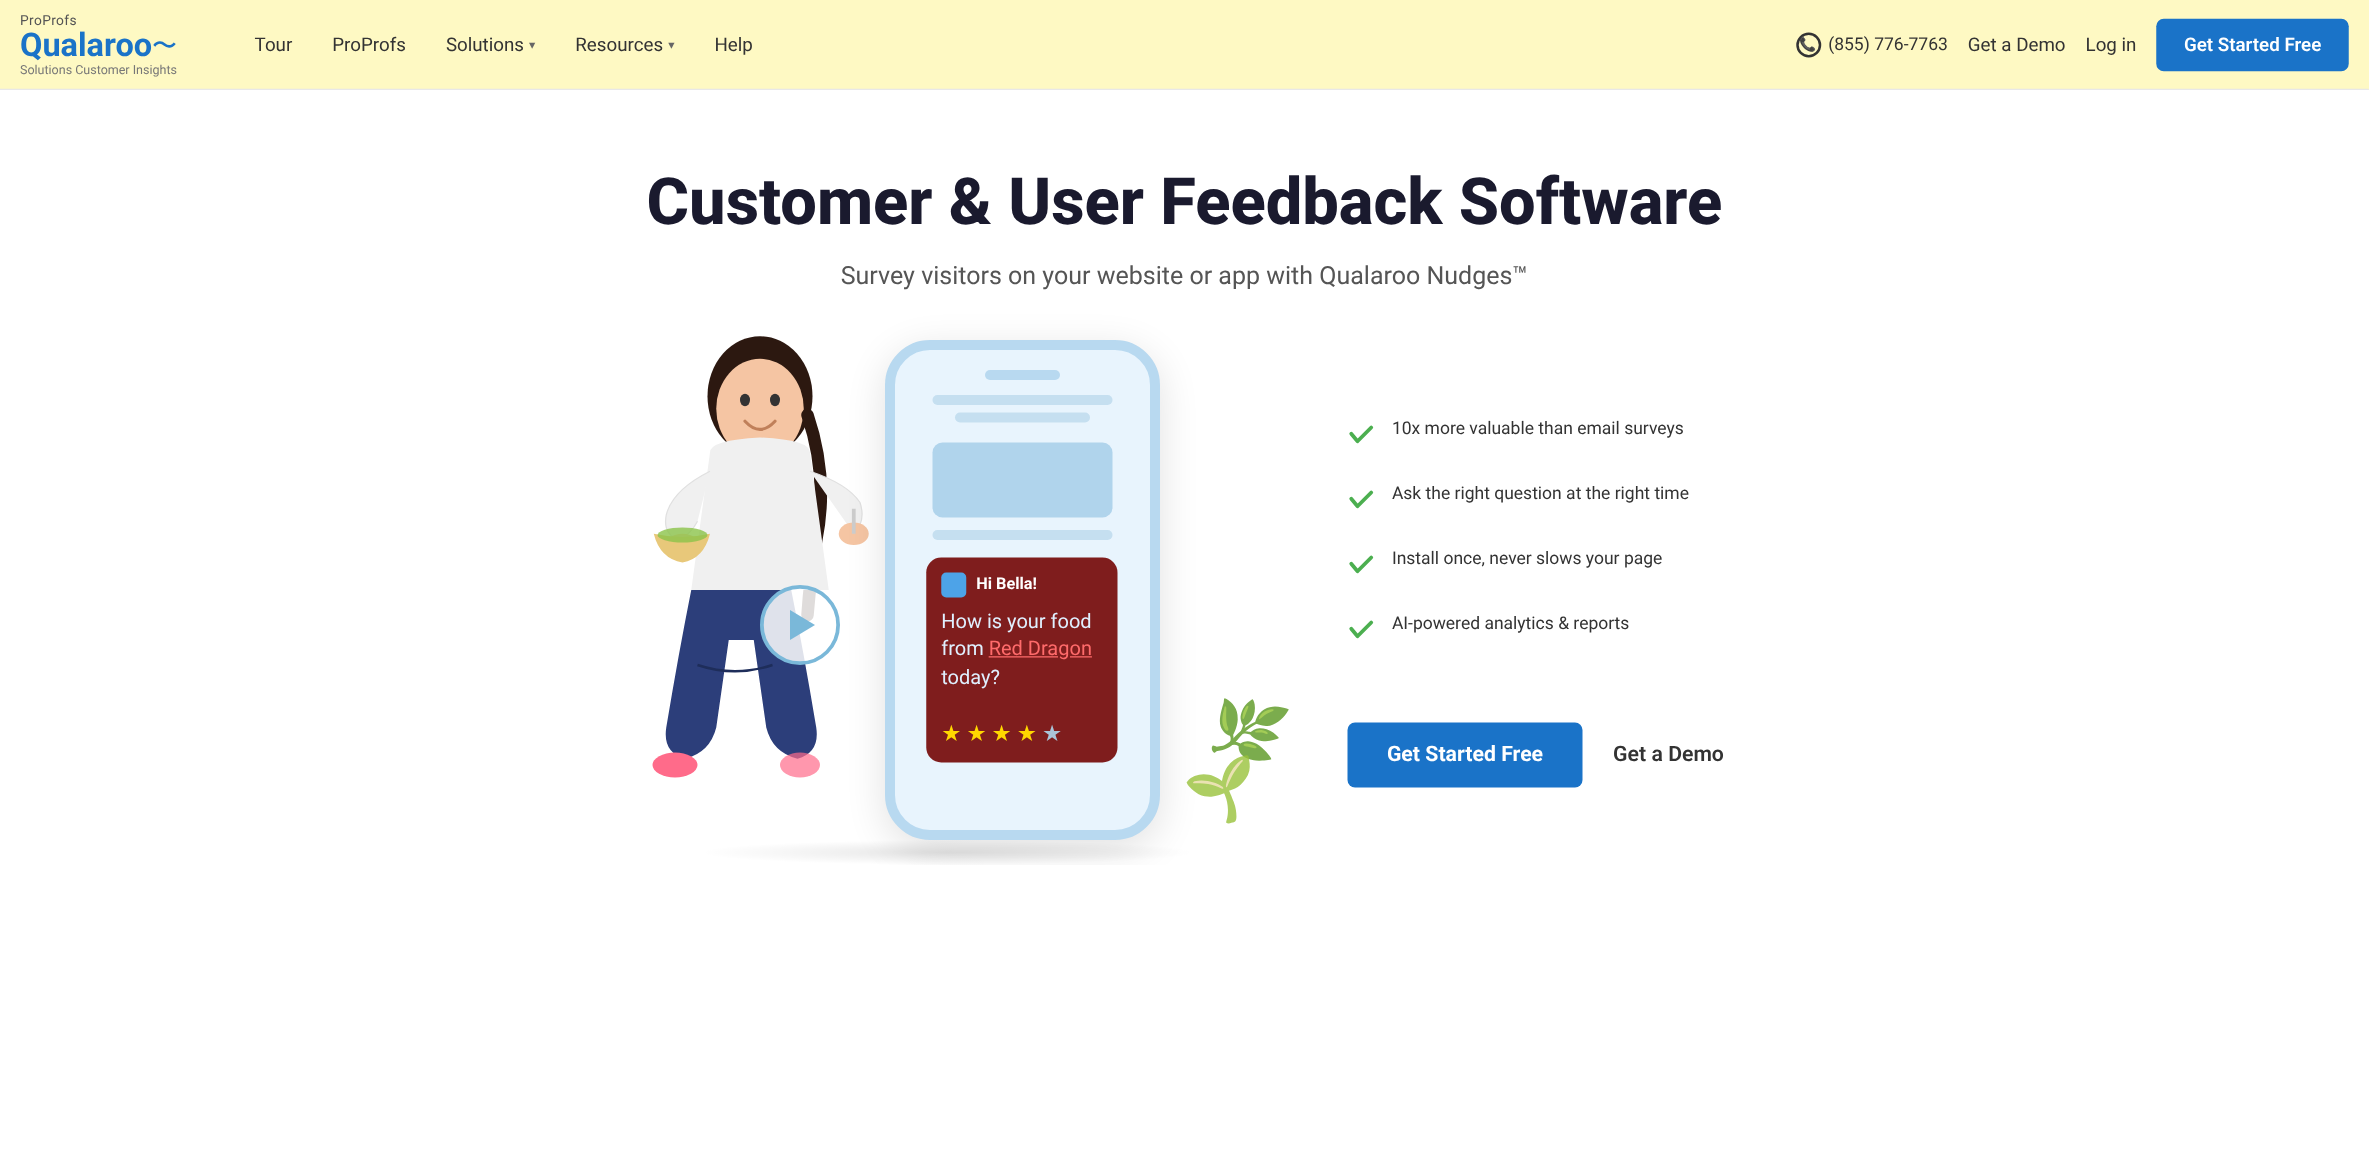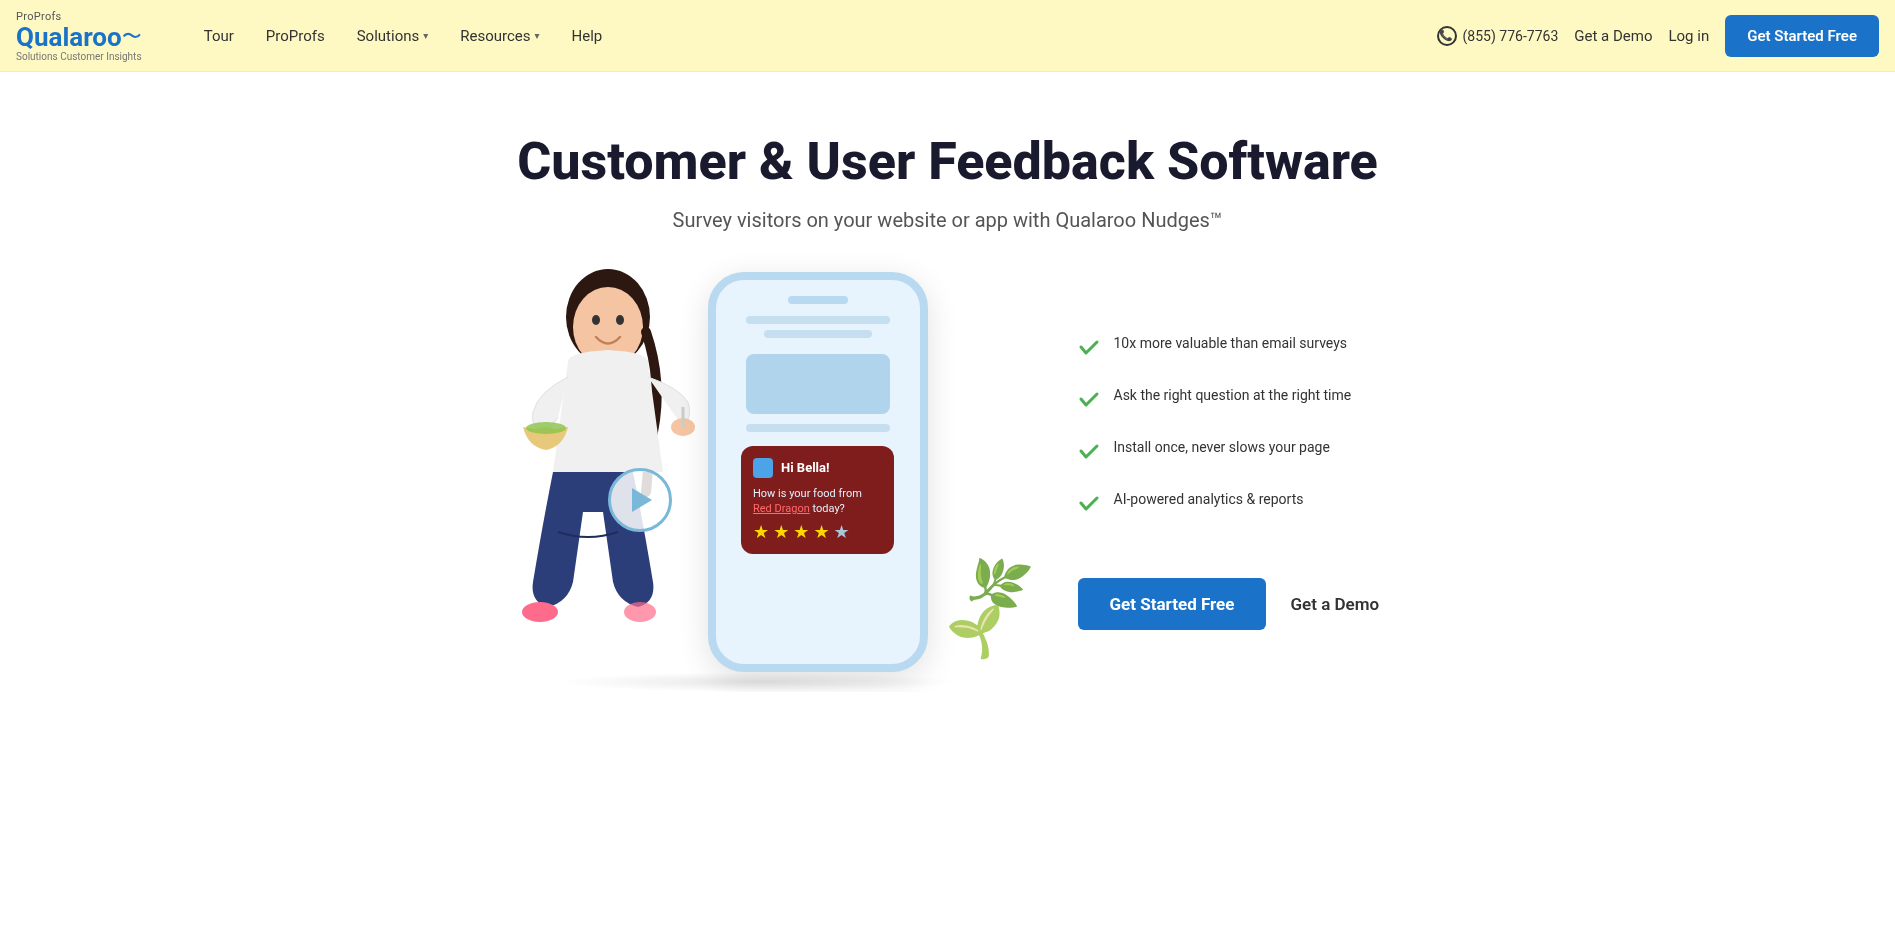--- a/index.html
+++ b/index.html
@@ -208,24 +208,24 @@
       height: 20px;
       background: #4da3e8;
       border-radius: 4px;
     }
     .nudge-hi {
       font-size: 13px;
       font-weight: 700;
       color: #fff;
     }
     .nudge-question {
-      font-size: 11px;
+      font-size: 16px;
       color: #e0f0ff;
       line-height: 1.4;
-      margin-bottom: 4px;
+      margin-bottom: 23px;
     }
     .nudge-link {
       color: #ff6b6b;
       text-decoration: underline;
     }
     .nudge-stars {
       display: flex;
       gap: 4px;
     }
     .star { font-size: 18px; }

